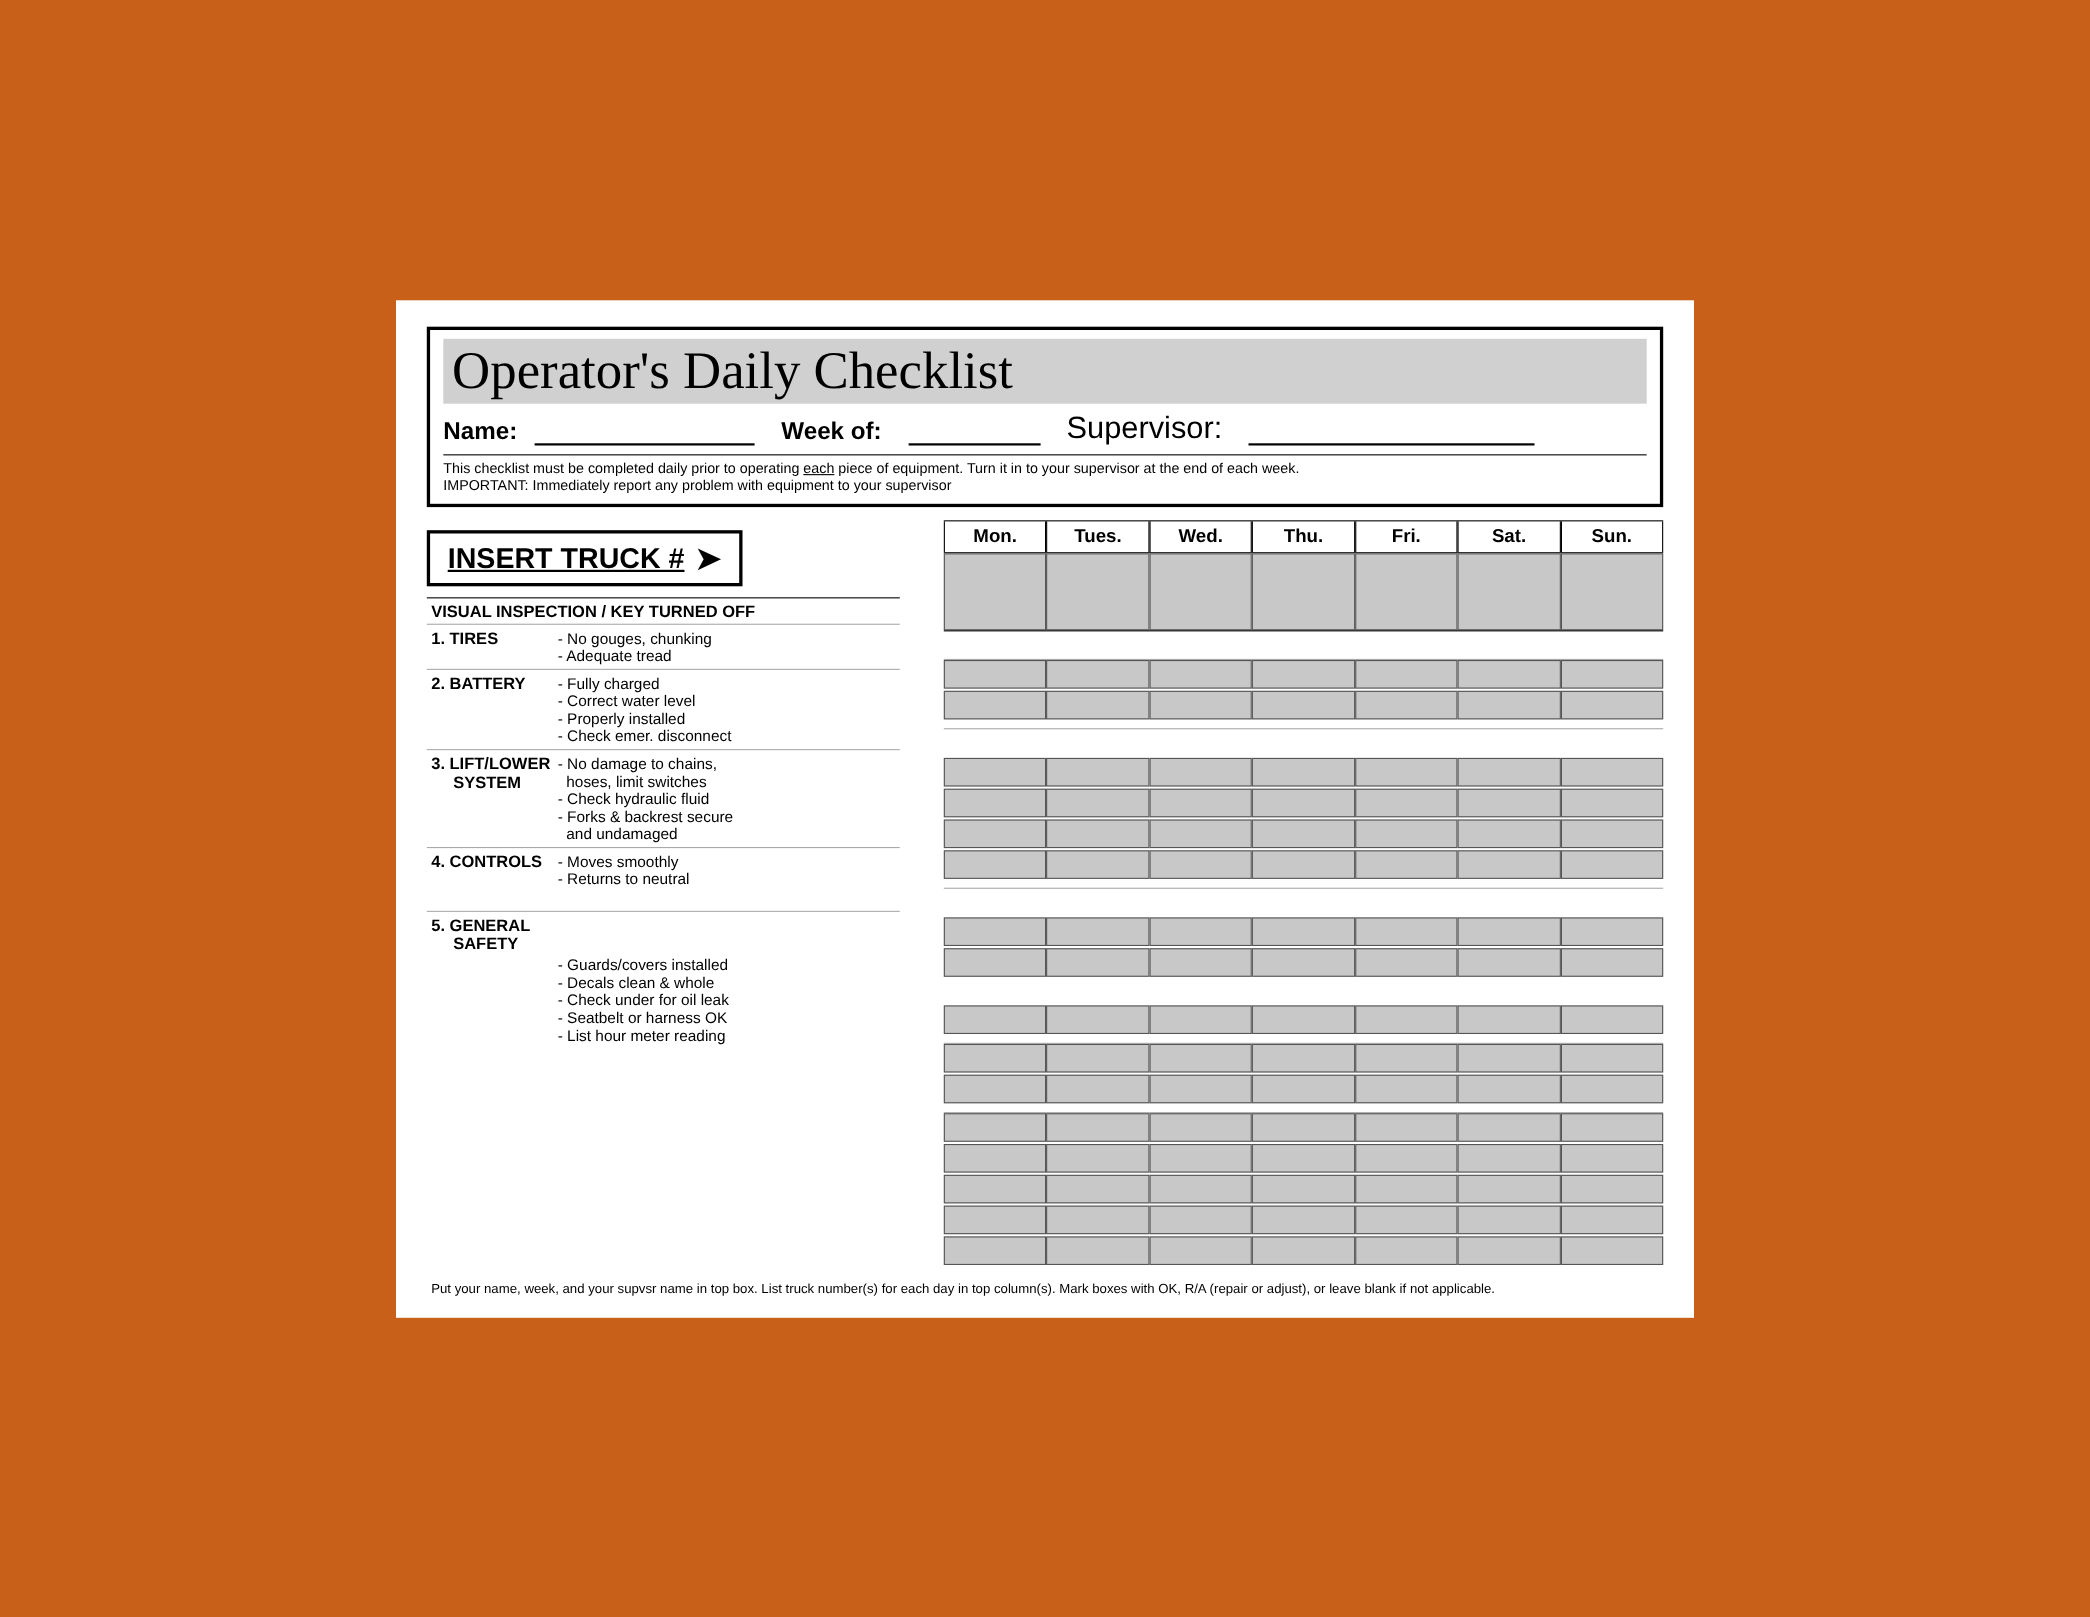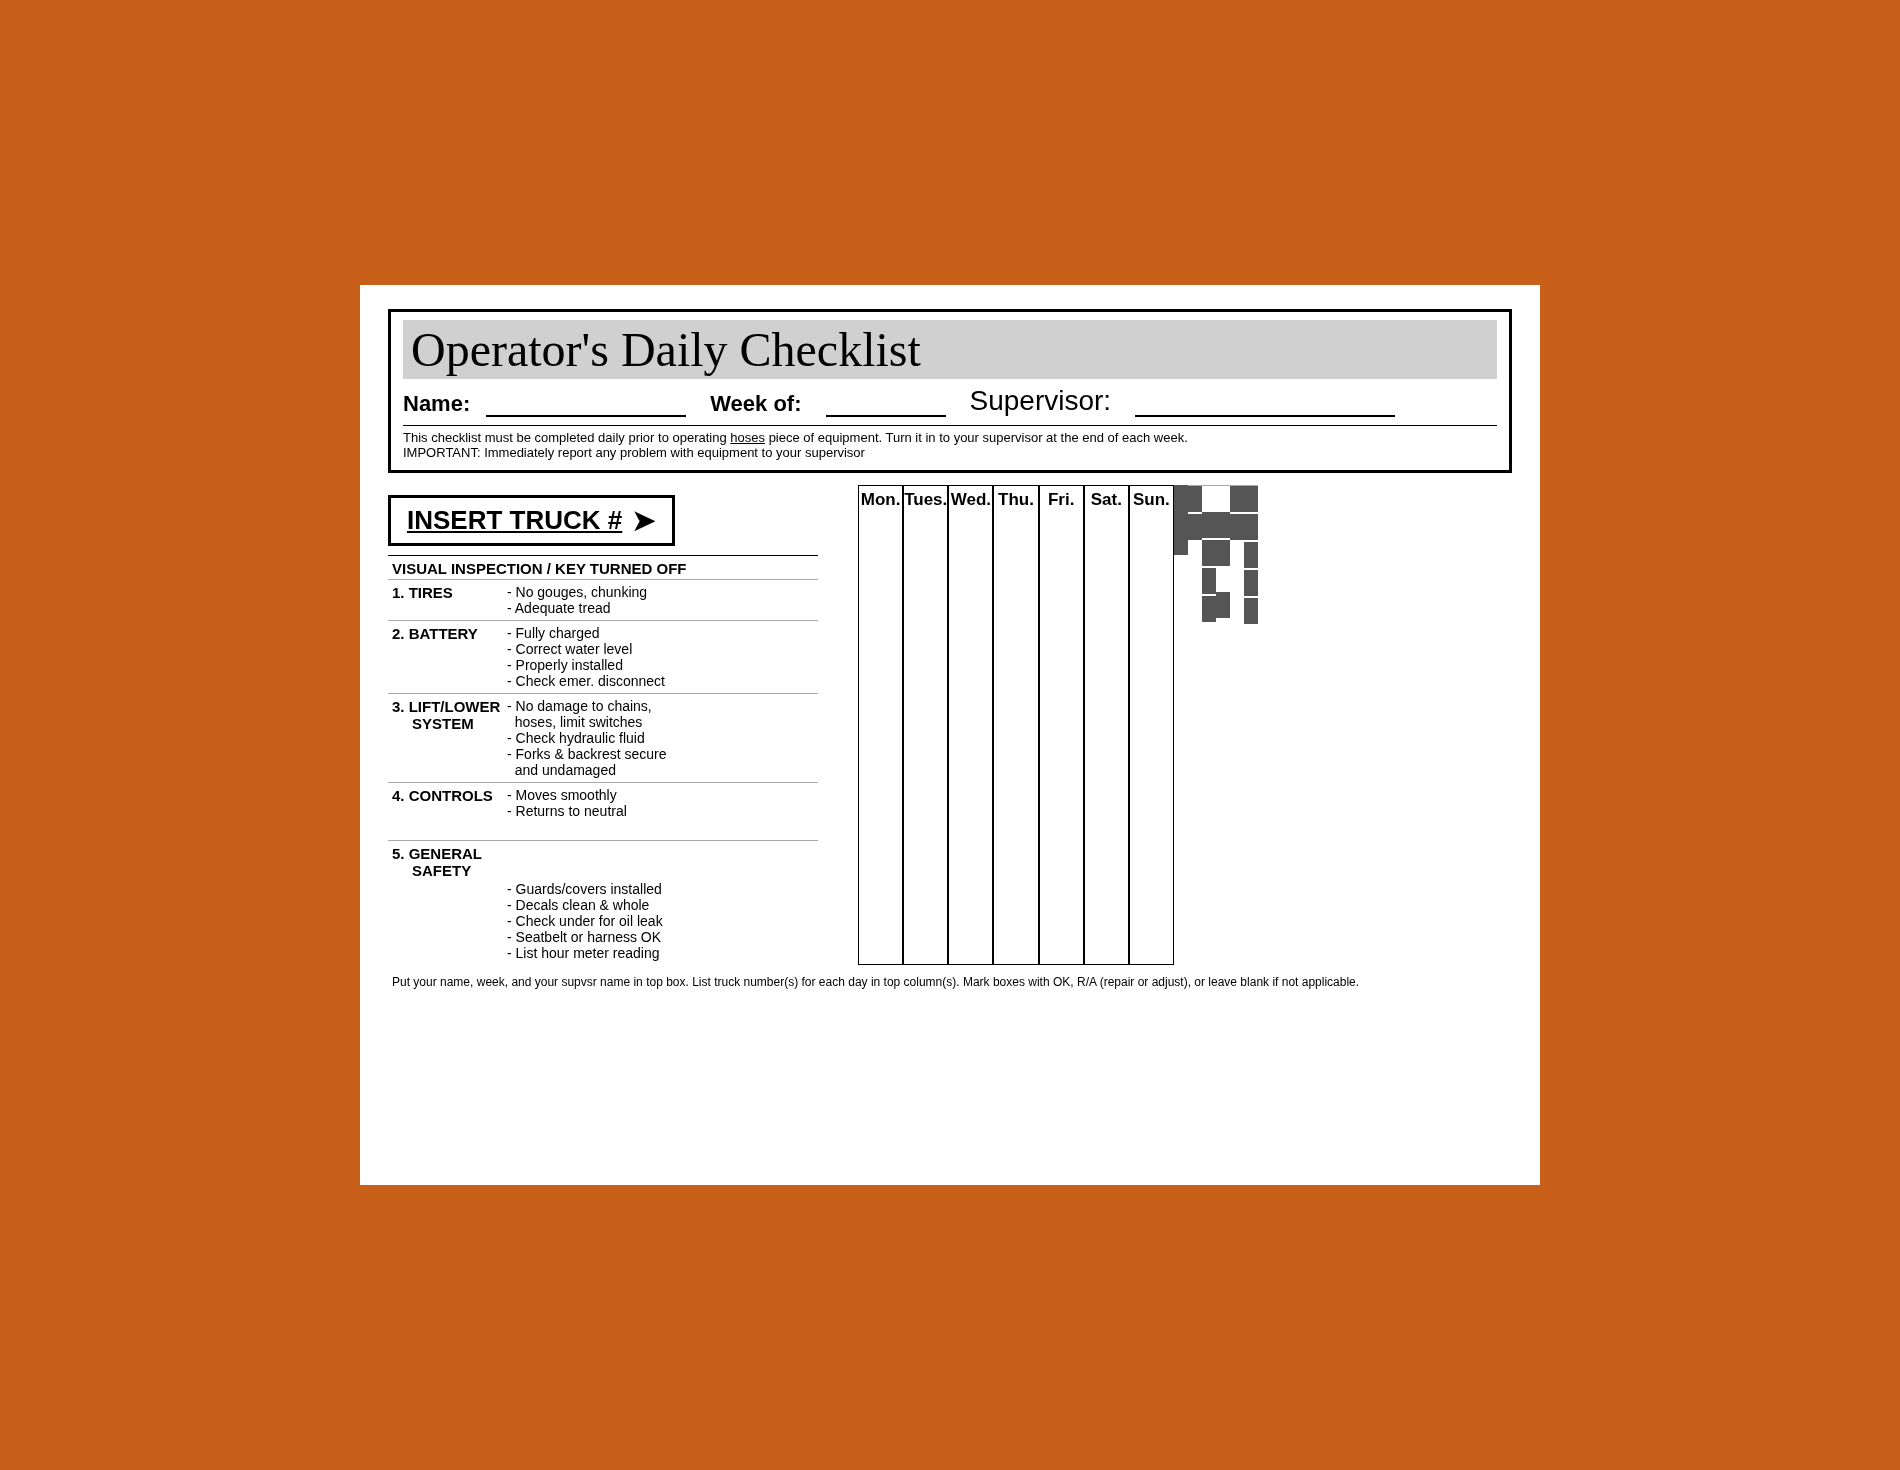--- a/index.html
+++ b/index.html
@@ -71,21 +71,21 @@
       gap: 40px;
     }
     .left-col {
       width: 430px;
       min-width: 430px;
       flex-shrink: 0;
     }
     .right-col {
       flex: 1;
       display: flex;
-      flex-direction: row;
+      flex-direction: column;
     }
 
     .days-header {
       display: grid;
       grid-template-columns: repeat(7, 1fr);
       text-align: center;
       font-size: 17px;
       font-weight: bold;
       border-top: 1px solid black;
       border-bottom: 1px solid black;
@@ -155,21 +155,21 @@
     <div class="title">Operator's Daily Checklist</div>
     <div class="fields-row">
       <span class="field-label">Name:</span>
       <input class="field-input field-name" type="text" style="">
       <span style="font-size:22px; font-weight:bold; padding: 0 8px;">Week of:</span>
       <input class="field-input field-week" type="text" style="">
       <span style="font-size:28px; font-weight:normal; padding: 0 8px;">Supervisor:</span>
       <input class="field-input field-supervisor" type="text" style="">
     </div>
     <div class="instructions">
-      <span>This checklist must be completed daily prior to operating <span class="underline">hoses</span> piece of equipment.  Turn it in to your supervisor at the end of each week.</span><br>
+      <span>This checklist must be completed daily prior to operating <span class="underline">each</span> piece of equipment.  Turn it in to your supervisor at the end of each week.</span><br>
       <span class="important">IMPORTANT:  Immediately report any problem with equipment to your supervisor</span>
     </div>
   </div>
 
   <div class="checklist-layout">
     <div class="left-col">
 
       <div class="truck-row">
         <div class="truck-box">
           <span class="truck-text">INSERT TRUCK #</span>

